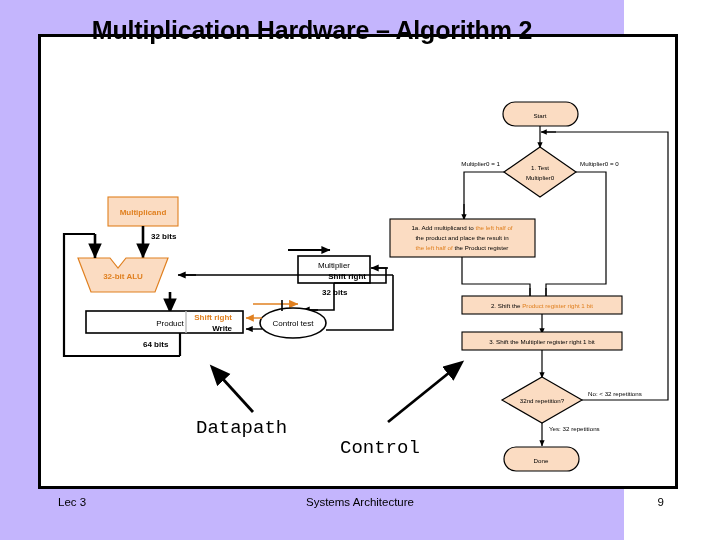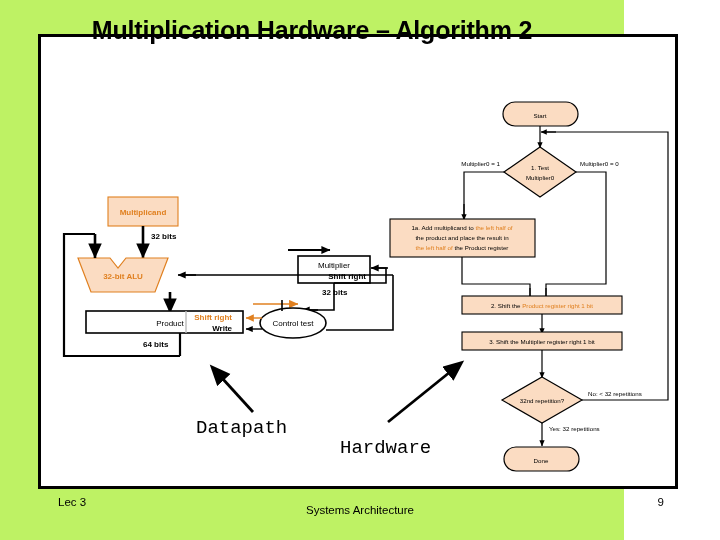--- a/index.html
+++ b/index.html
@@ -1,24 +1,24 @@
 <!DOCTYPE html>
 <html><head>
 <meta charset="utf-8">
 <style>
   html,body{margin:0;padding:0;background:#ffffff;}
   body{width:720px;height:540px;font-family:"Liberation Sans",sans-serif;overflow:hidden;}
-  #slide{position:relative;width:624px;height:540px;background:#bef264;}
+  #slide{position:relative;width:624px;height:540px;background:#c4b5fd;}
   #frame{position:absolute;left:38px;top:34px;width:640px;height:455px;border:3px solid #000;box-sizing:border-box;background:#fff;}
   #title{position:absolute;left:0;top:16px;width:100%;text-align:center;font-size:25px;font-weight:bold;color:#000;letter-spacing:-0.2px;}
   .lbl{position:absolute;white-space:nowrap;}
   .serif{font-family:Liberation Mono, monospace;}
   #footer{position:absolute;left:0;top:496px;width:720px;height:22px;}
   #foot-left{position:absolute;left:58px;top:0;font-size:11.5px;color:#000;}
-  #foot-center{position:absolute;left:0;top:8px;width:720px;text-align:center;font-size:11.5px;color:#000;}
+  #foot-center{position:absolute;left:0;top:0;width:720px;text-align:center;font-size:11.5px;color:#000;}
   #foot-right{position:absolute;right:56px;top:0;font-size:11.5px;color:#000;}
   svg{position:absolute;left:0;top:0;}
   .fcText{font-family:"Liberation Sans",sans-serif;font-size:6.2px;fill:#000;}
   .fcTextO{font-family:"Liberation Sans",sans-serif;font-size:6.2px;fill:#E08020;}
   .dpText{font-family:"Liberation Sans",sans-serif;font-size:8px;fill:#000;font-weight:bold;}
   .dpTextO{font-family:"Liberation Sans",sans-serif;font-size:8px;fill:#E08020;font-weight:bold;}
   .dpPlain{font-family:"Liberation Sans",sans-serif;font-size:8px;fill:#000;}
 </style>
 </head>
 <body>
@@ -156,21 +156,21 @@
       <text x="541" y="463" text-anchor="middle" class="fcText">Done</text>
     </g>
 
     <g>
       <line x1="253" y1="412" x2="222" y2="378" stroke="#000" stroke-width="2.8" marker-end="url(#arBig)"></line>
       <line x1="388" y1="422" x2="450" y2="372" stroke="#000" stroke-width="2.8" marker-end="url(#arBig)"></line>
     </g>
   </svg>
 
   <div class="lbl serif" style="left:196px;top:417px;font-size:19px;color:#000;">Datapath</div>
-  <div class="lbl serif" style="left:340px;top:437px;font-size:19px;color:#000;">Hardware</div>
+  <div class="lbl serif" style="left:340px;top:437px;font-size:19px;color:#000;">Control</div>
 
   <div id="footer">
     <div id="foot-left">Lec 3</div>
     <div id="foot-center">Systems Architecture</div>
     <div id="foot-right">9</div>
   </div>
 
 </div>
 
 </body></html>

